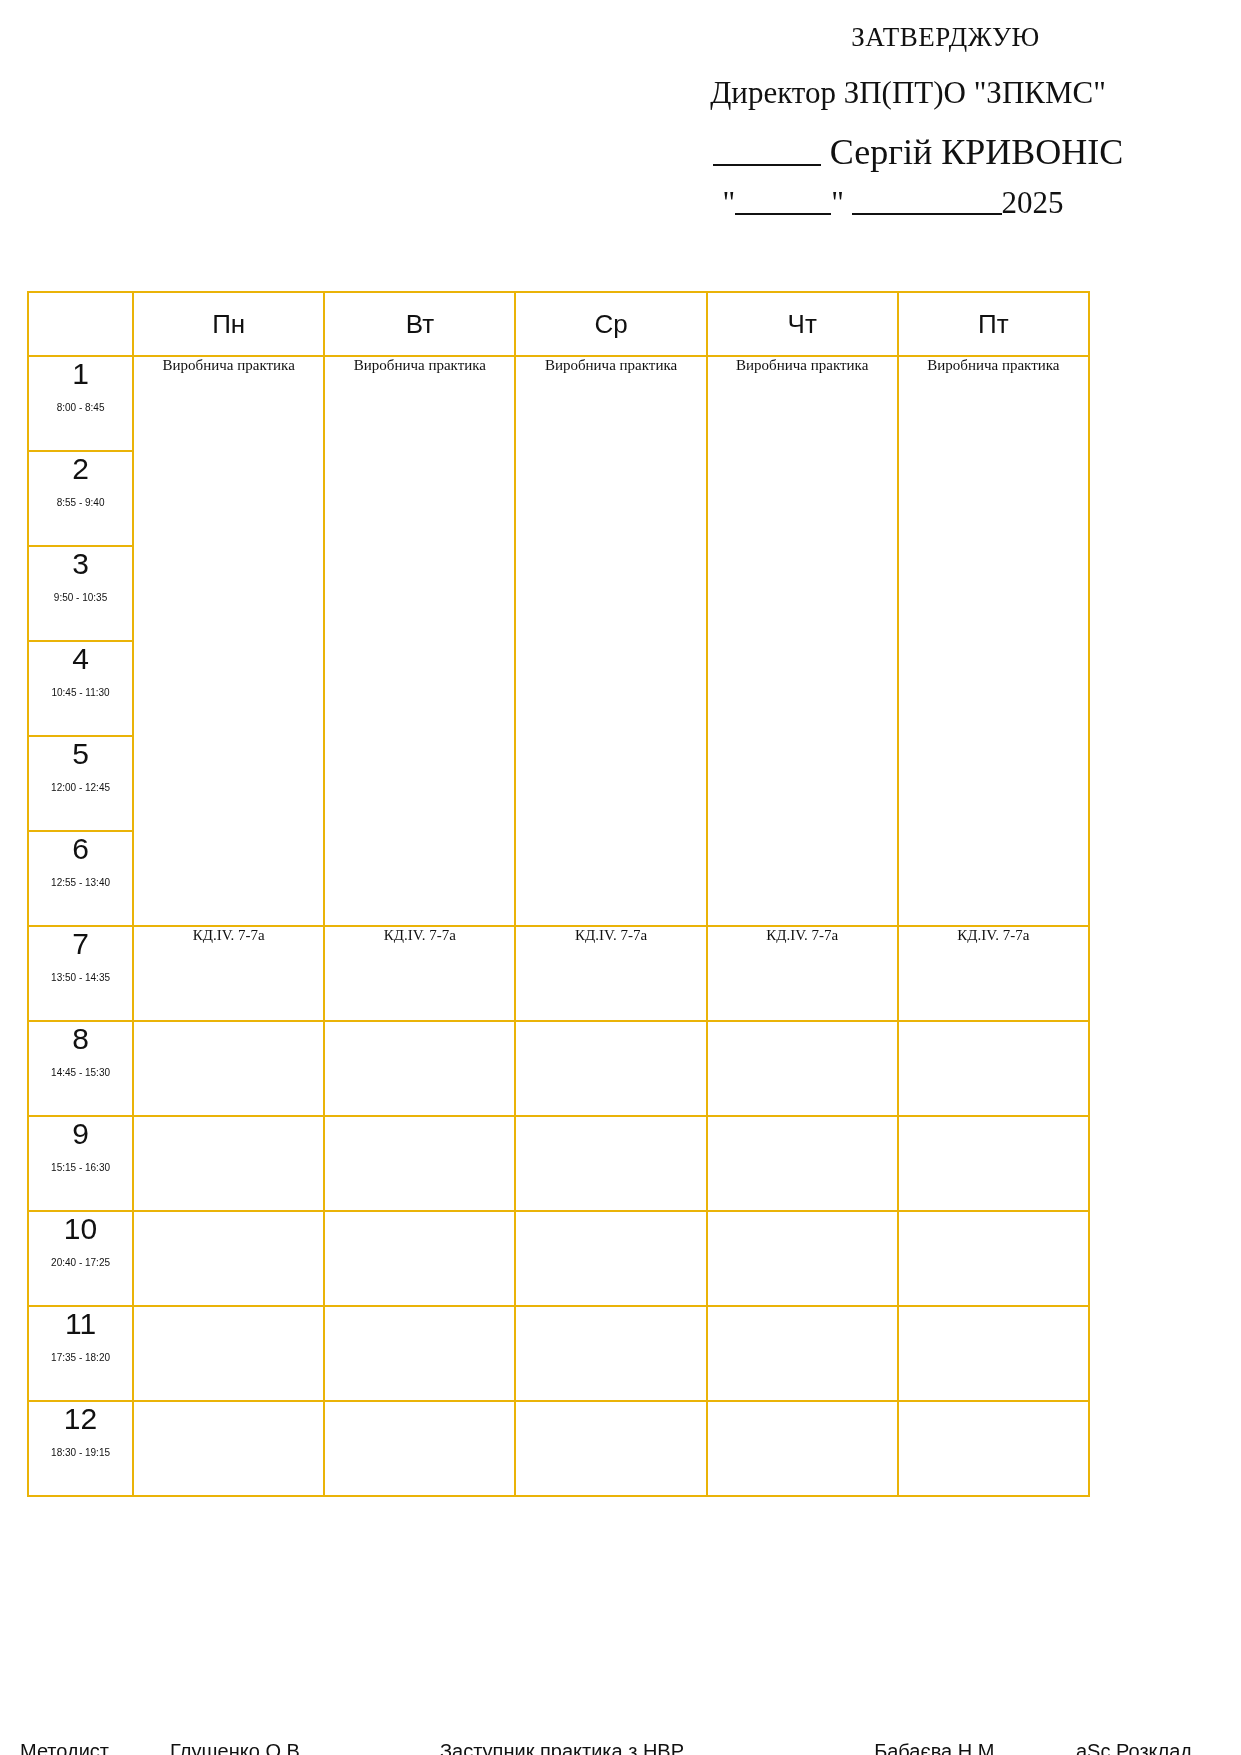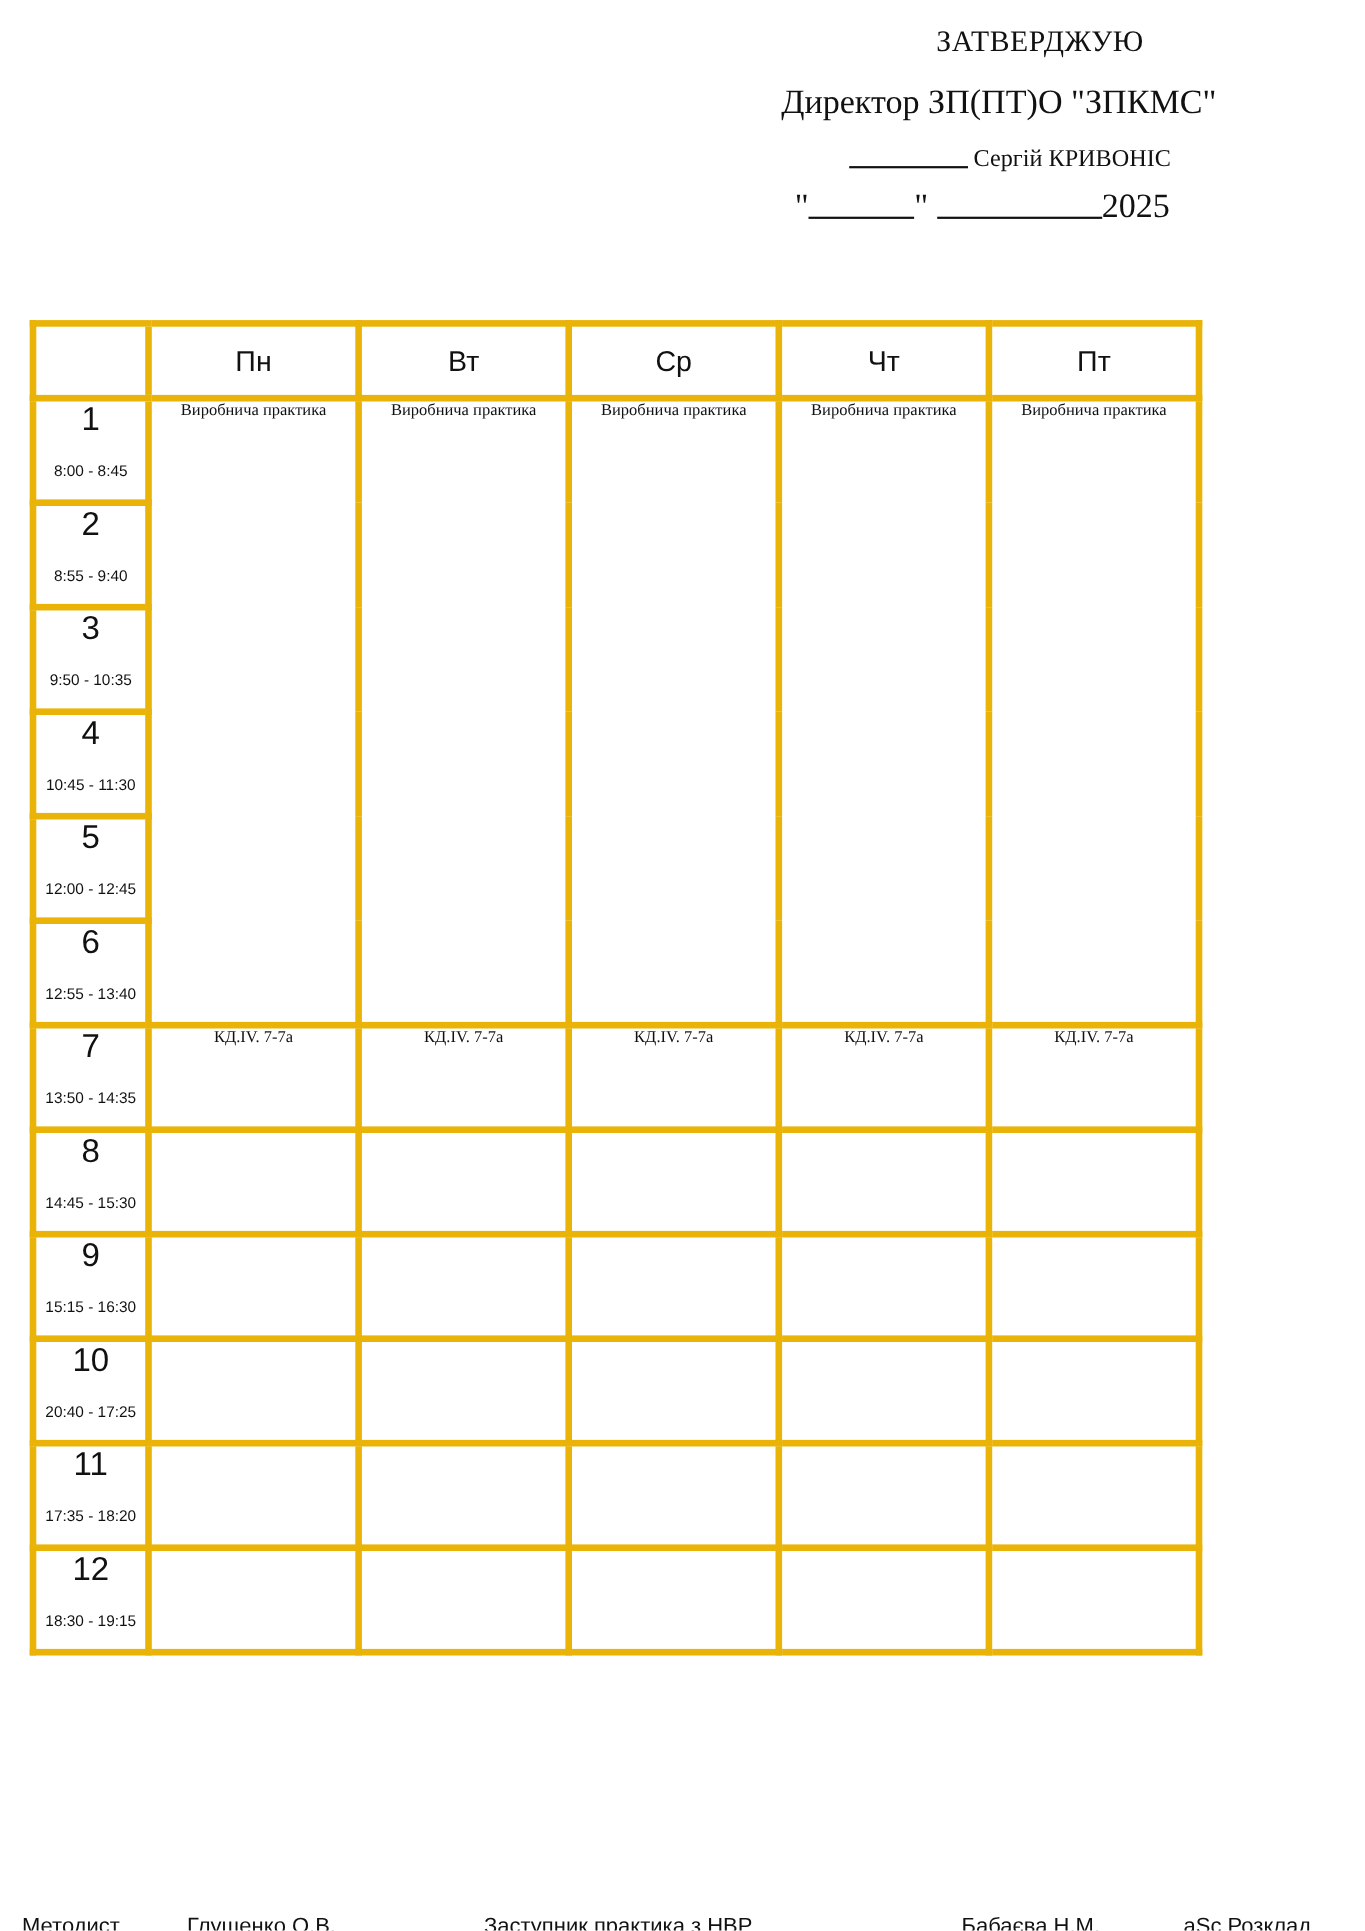--- a/index.html
+++ b/index.html
@@ -37,21 +37,21 @@
     text-align: center;
     padding-left: 105px;
   }
   .approve-line2 {
     font-size: 31px;
     margin-top: 22px;
     text-align: center;
     padding-left: 30px;
   }
   .approve-line3 {
-    font-size: 22px;
+    font-size: 36px;
     margin-top: 20px;
     text-align: center;
     padding-left: 50px;
     white-space: nowrap;
   }
   .underline-s {
     display: inline-block;
     width: 108px;
     border-bottom: 2px solid #111;
     height: 20px;
@@ -91,21 +91,21 @@
   
   .grid {
     position: absolute;
     top: 291px;
     left: 27px;
     width: 1063px;
     border-collapse: collapse;
     table-layout: fixed;
   }
   .grid td, .grid th {
-    border: 6px solid #eab308;
+    border: 2px solid #eab308;
     padding: 0;
     vertical-align: top;
   }
   .col-time { width: 105px; }
   .col-day  { width: 191px; }
 
   .grid thead th {
     height: 62px;
     font-weight: normal;
     font-size: 26px;
@@ -121,23 +121,23 @@
     padding-top: 8px;
     height: 95px;
     box-sizing: border-box;
   }
   .period-num {
     font-size: 30px;
     font-family: "Liberation Sans", sans-serif;
     line-height: 1.1;
   }
   .period-range {
-    font-size: 14px;
+    font-size: 10px;
     font-family: "Liberation Sans", sans-serif;
-    margin-top: 22px;
+    margin-top: 12px;
   }
   .lesson-cell {
     text-align: center;
     font-size: 15px;
     padding-top: 14px;
     font-family: "Liberation Serif", serif;
   }
   .merged {
     vertical-align: top;
     text-align: center;

